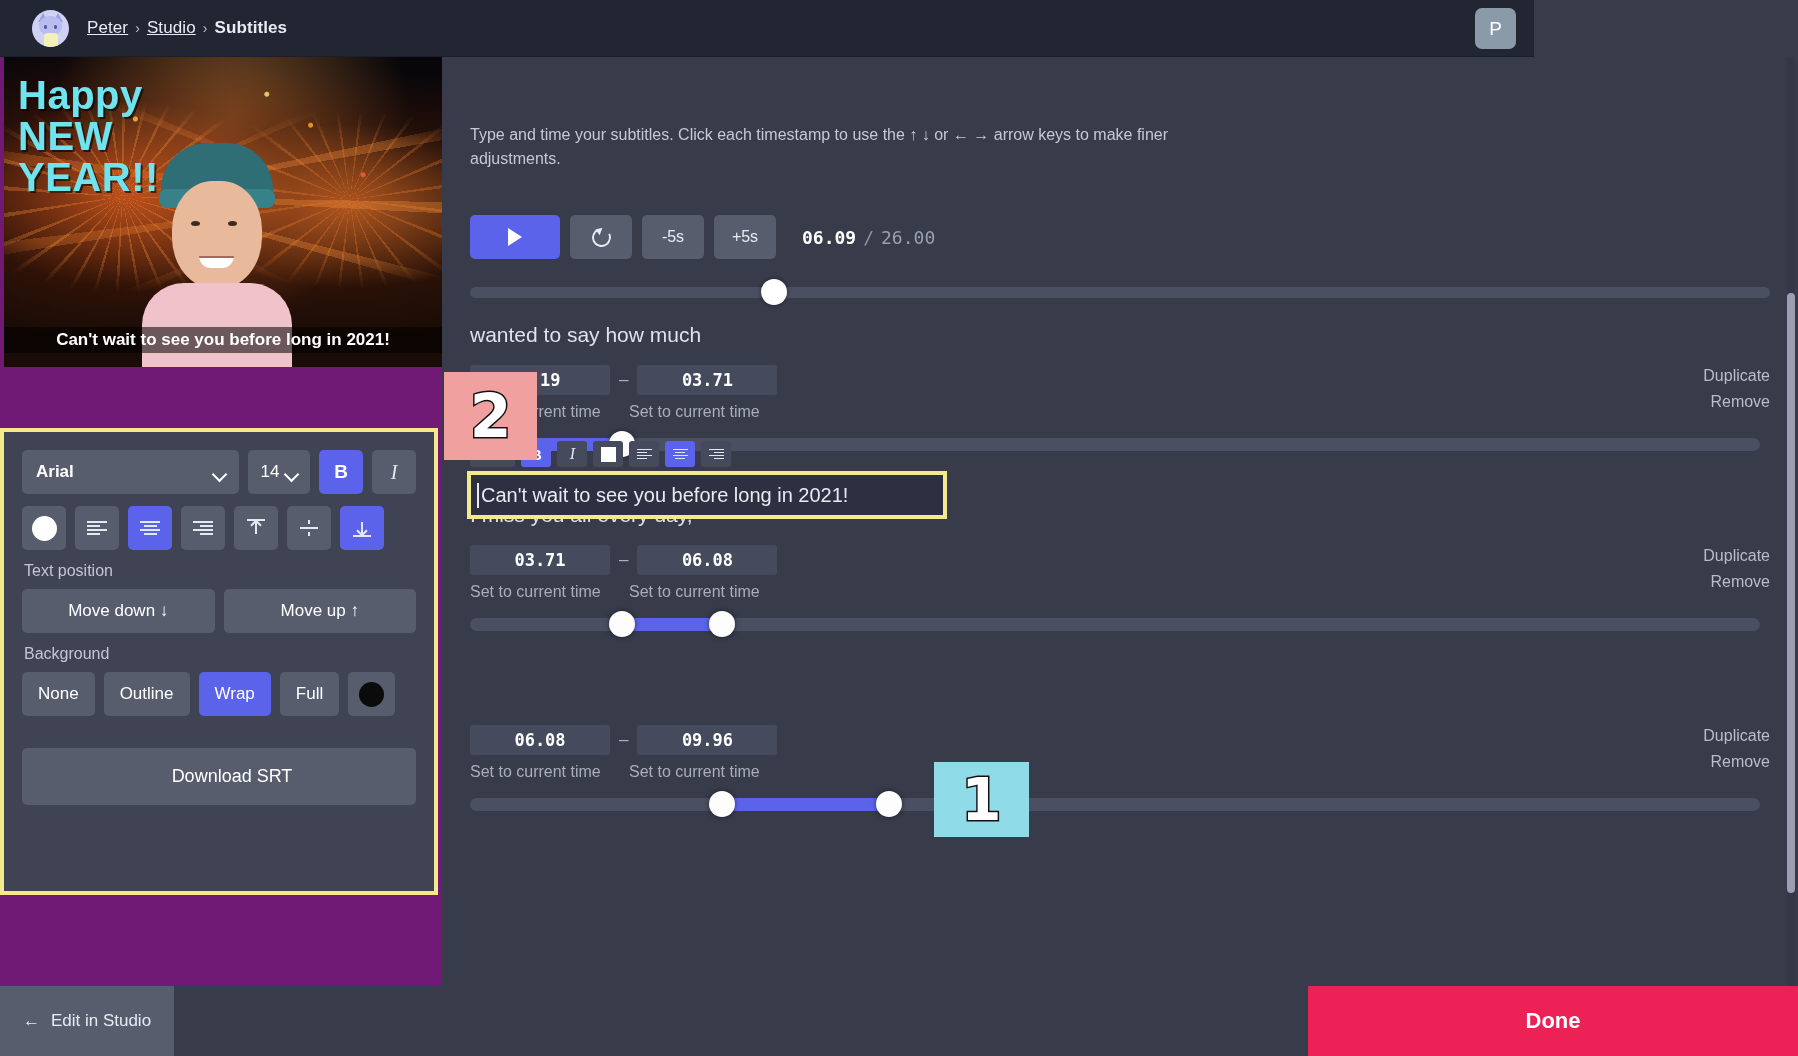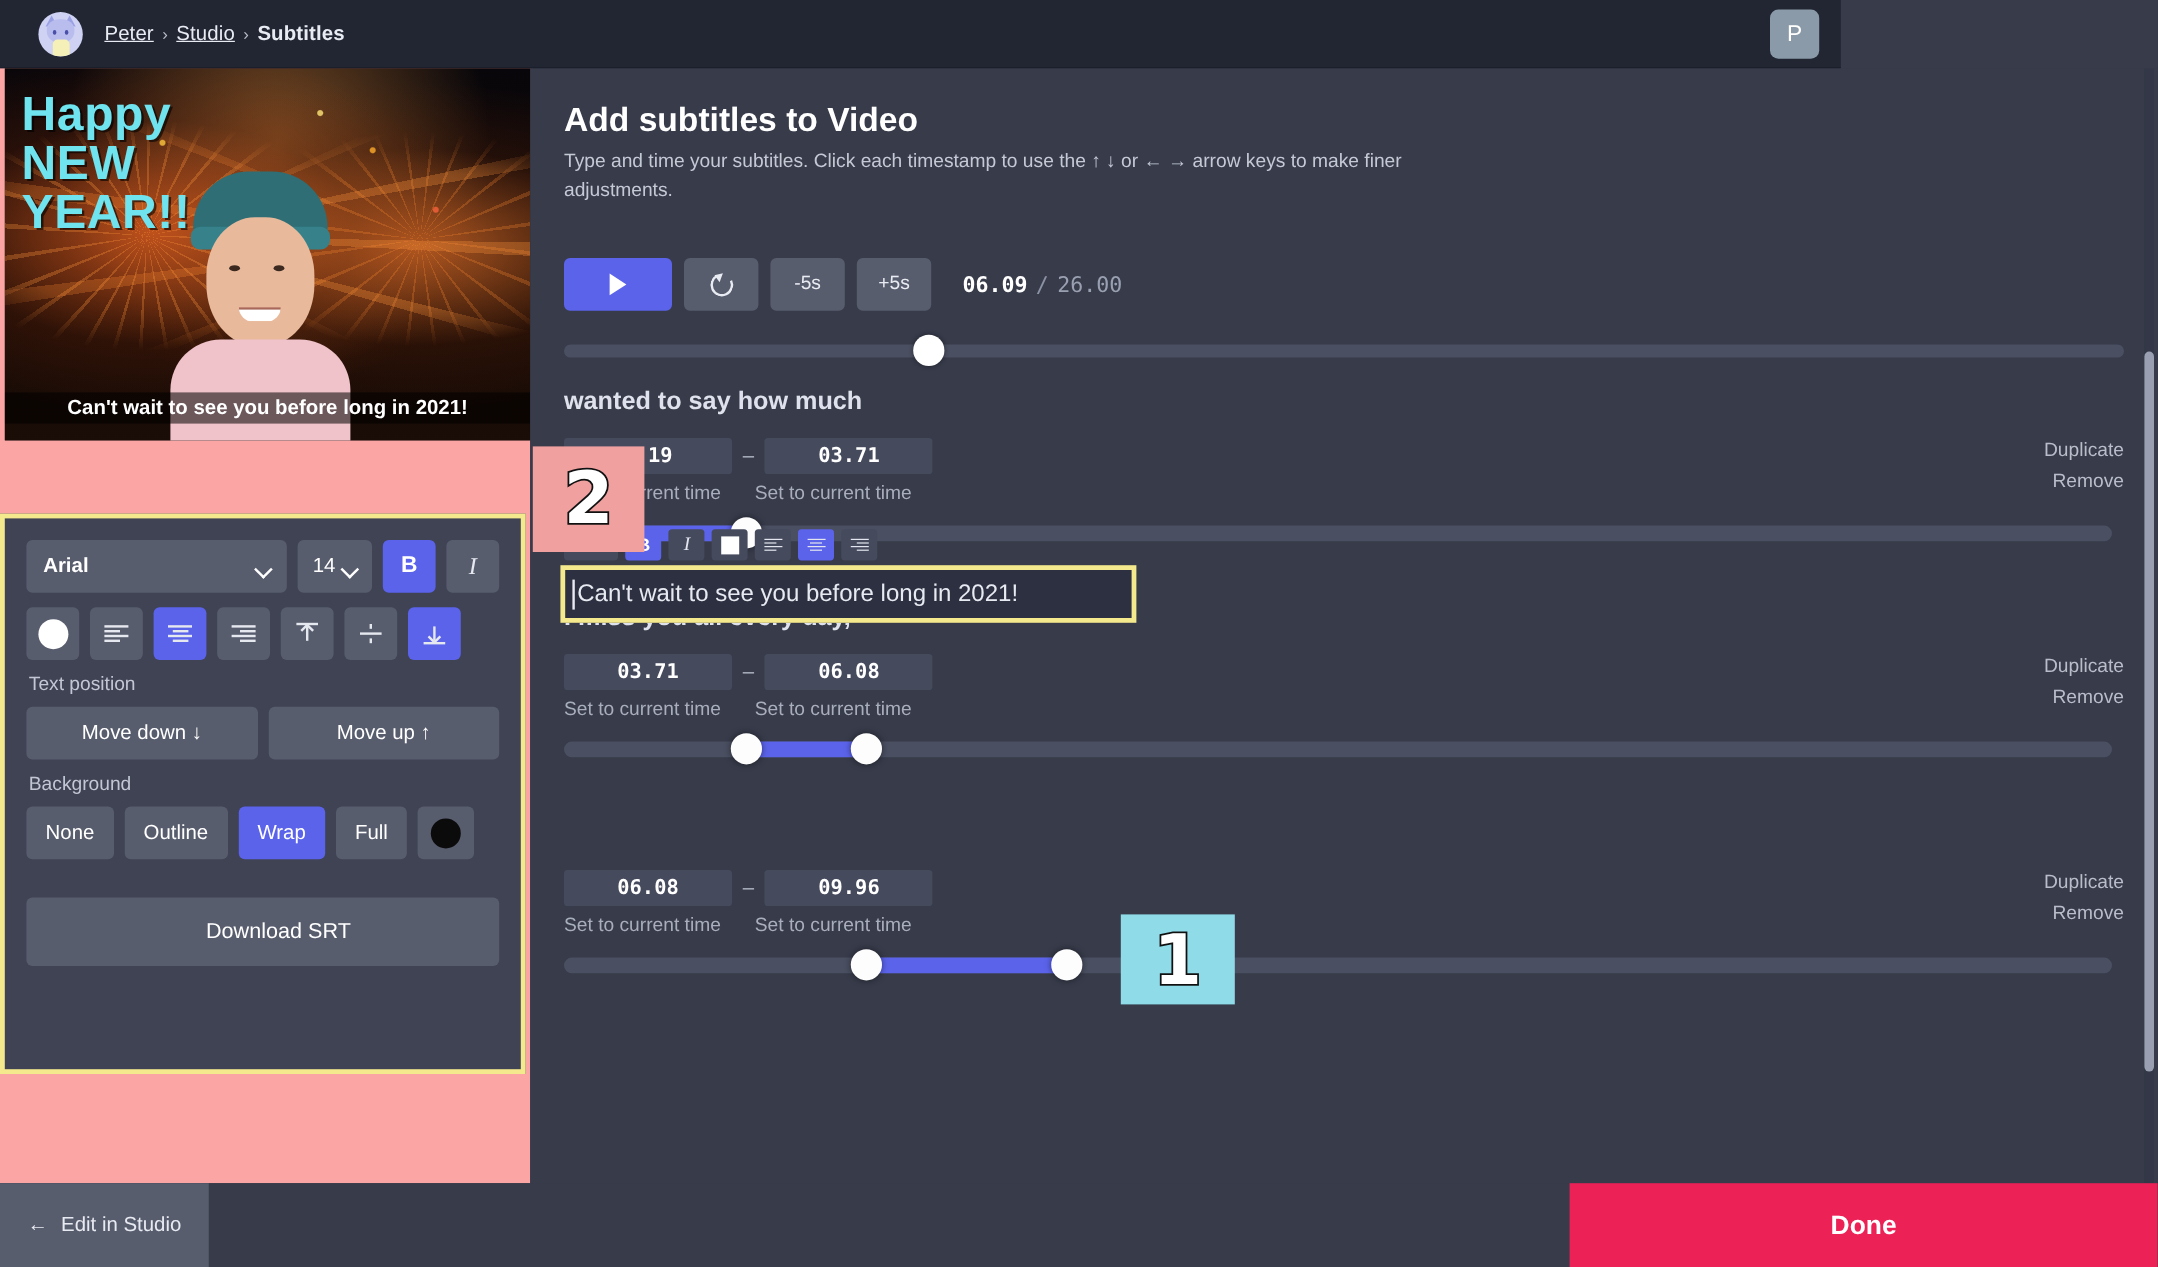--- a/index.html
+++ b/index.html
@@ -54,21 +54,21 @@
   .profile-badge {
     position: absolute; right: 18px; top: 8px;
     width: 41px; height: 41px; border-radius: 7px;
     background: #8a9aa8; color: #fff; font-size: 19px;
     display: flex; align-items: center; justify-content: center;
   }
 
   
   .leftcol {
     position: absolute; left: 0; top: 57px; width: 442px; height: 929px;
-    background: #fca5a5;
+    background: #701a75;
   }
   .video-preview {
     position: absolute; left: 4px; top: 0px; width: 438px; height: 310px;
     background: #000; overflow: hidden;
   }
   .fireworks {
     position: absolute; inset: 0;
     background:
       radial-gradient(circle at 22% 28%, rgba(255,120,40,.75) 0 2px, transparent 3px),
       radial-gradient(circle at 30% 20%, rgba(255,200,60,.8) 0 2px, transparent 3px),
@@ -270,21 +270,21 @@
 
   .scrub-wrap { position: absolute; left: 28px; top: 222px; width: 1300px; height: 26px; }
   .track { position: absolute; left: 0; top: 8px; width: 100%; height: 11px; background: #4a4f61; border-radius: 6px; }
   .knob {
     position: absolute; top: 0; width: 26px; height: 26px; border-radius: 50%;
     background: #fff; box-shadow: 0 0 4px rgba(0,0,0,.45); cursor: pointer;
   }
 
   .rows { position: absolute; left: 0; top: 266px; width: 1356px; }
   .srow { position: relative; height: 180px; }
-  .srow .stext { position: absolute; left: 28px; top: 0px; color: #dfe2ec; font-size: 21px; font-weight: bold; }
+  .srow .stext { position: absolute; left: 28px; top: 0px; color: #dfe2ec; font-size: 21px; }
   .ts-wrap { position: absolute; left: 28px; top: 42px; display: flex; align-items: center; gap: 9px; }
   .ts {
     width: 140px; height: 30px; background: #454a5d; border-radius: 3px;
     color: #fff; font-family: "DejaVu Sans Mono", monospace; font-size: 17px; font-weight: bold;
     display: flex; align-items: center; justify-content: center; cursor: pointer;
   }
   .ts-dash { color: #b3b8c6; font-size: 17px; }
   .setnow { position: absolute; top: 80px; color: #a9aebd; font-size: 16px; cursor: pointer; }
   .setnow.a { left: 28px; } .setnow.b { left: 187px; }
   .dup, .rem {
@@ -483,21 +483,20 @@
       </div>
     </div>
 
     <div class="srt-btn">Download SRT</div>
   </div>
 </div>
 
 <div class="divider-left"></div>
 <div class="rightpane">
 
-  <div class="h1">Add subtitles to Video</div>
   <div class="sub">Type and time your subtitles. Click each timestamp to use the ↑ ↓ or ← → arrow keys to make finer adjustments.</div>
 
   <div class="ctrl-row">
     <div class="btn-play">
       <span class="tri"></span>
     </div>
     <div class="btn-ctl">
       <span class="replay-ico"></span>
     </div>
     <div class="btn-ctl">-5s</div>

